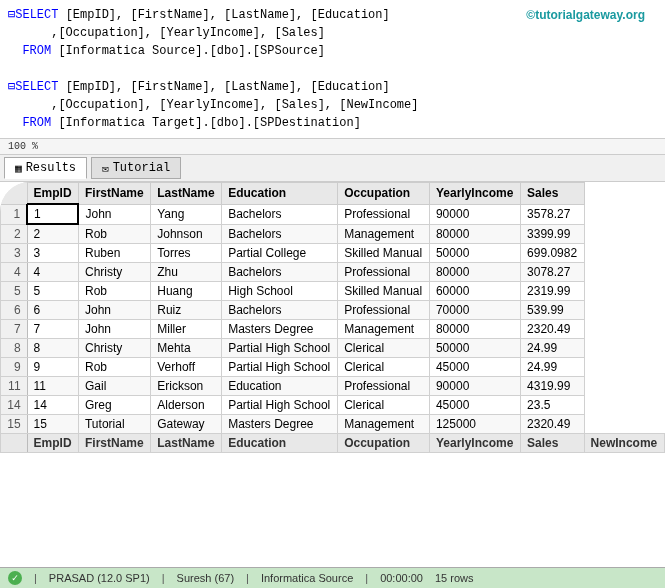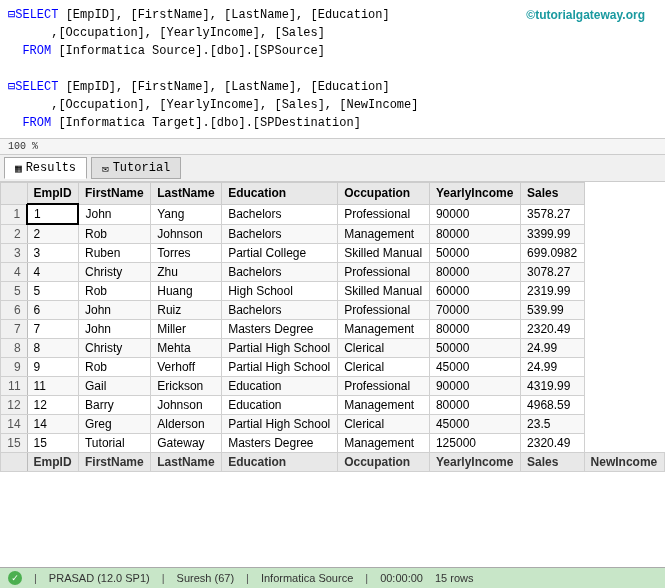--- a/index.html
+++ b/index.html
@@ -89,20 +89,21 @@
     .tab-icon {
       font-size: 11px;
     }
 
     
     .results-area {
       flex: 1;
       overflow: hidden;
       display: flex;
       flex-direction: column;
+      border-radius: 30px;
     }
 
     .results-table-wrapper {
       flex: 1;
       overflow: auto;
     }
 
     table {
       border-collapse: collapse;
       width: 100%;
@@ -338,30 +339,20 @@
               <td class="row-num">11</td>
               <td>11</td>
               <td>Gail</td>
               <td>Erickson</td>
               <td>Education</td>
               <td>Professional</td>
               <td>90000</td>
               <td>4319.99</td>
             </tr>
             <tr>
-              <td class="row-num">12</td>
-              <td>12</td>
-              <td>Barry</td>
-              <td>Johnson</td>
-              <td>Education</td>
-              <td>Management</td>
-              <td>80000</td>
-              <td>4968.59</td>
-            </tr>
-            <tr>
               <td class="row-num">14</td>
               <td>14</td>
               <td>Greg</td>
               <td>Alderson</td>
               <td>Partial High School</td>
               <td>Clerical</td>
               <td>45000</td>
               <td>23.5</td>
             </tr>
             <tr>

